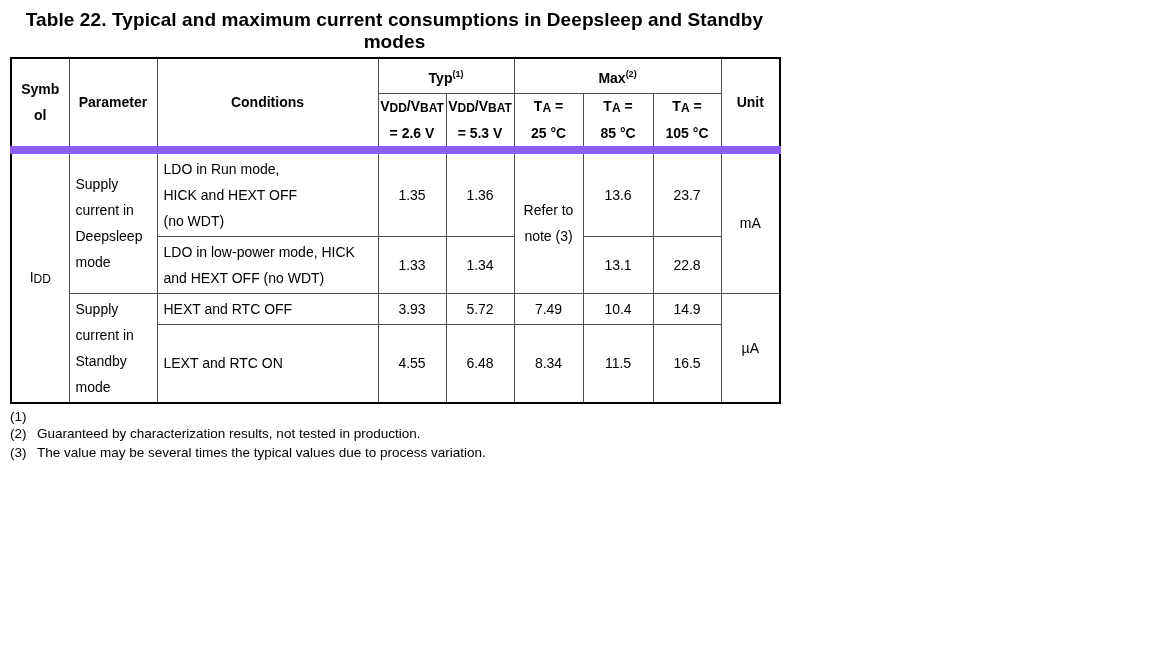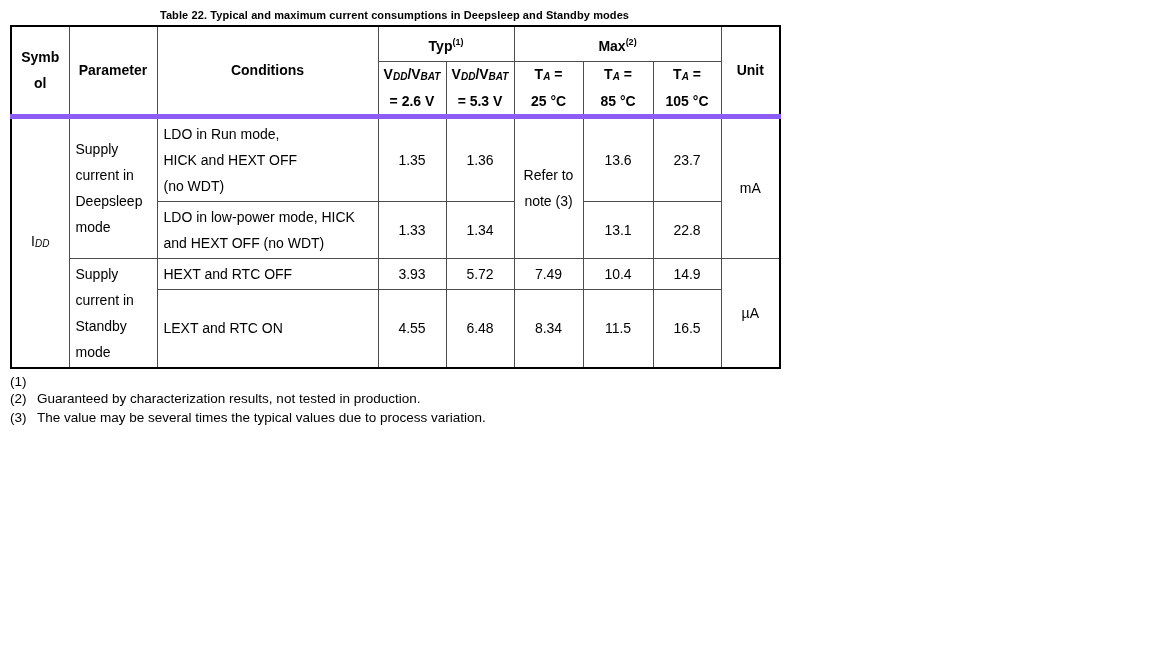--- a/index.html
+++ b/index.html
@@ -10,21 +10,21 @@
     font-family: "Liberation Sans", sans-serif;
     color: #000;
     overflow: hidden;
   }
   .doc { position: absolute; left: 10px; top: 0; width: 900px; }
   .title {
     width: 769px;
     margin: 9px 0 4px 0;
     text-align: center;
     font-weight: bold;
-    font-size: 11px;
+    font-size: 19px;
     letter-spacing: 0.1px;
   }
   table.dtable {
     border-collapse: collapse;
     table-layout: fixed;
     width: 769px;
     border: 2px solid #000;
   }
   .dtable th, .dtable td {
     border: 1px solid #4d4d4d;
@@ -35,25 +35,25 @@
     line-height: 26px;
     overflow: hidden;
   }
   .dtable th { font-weight: bold; }
   tr.h1 { height: 35px; }
   tr.h2 { height: 54px; }
   tr.r1 { height: 81px; }
   tr.r2 { height: 53px; }
   tr.r3 { height: 27px; }
   tr.r4 { height: 78px; border-radius: 25px; }
-  tbody tr.r1 > td { border-top: 5px solid #8b5cf6; }
+  tbody tr.r1 > td { border-top: 8px solid #8b5cf6; }
   .hline { line-height: 25px; }
   .preline { white-space: pre-line; }
   td.textcell { text-align: left; padding: 2px 6px; }
-  .sub { font-size: 10px; vertical-align: -1px; letter-spacing: 0; font-style: italic; }
+  .sub { font-size: 12px; vertical-align: -1px; letter-spacing: 0; }
   .sup { font-size: 9px; vertical-align: 6px; }
   .footnotes { margin-top: 4px; width: 800px; }
   .fn { display: flex; line-height: 17px; font-size: 13.5px; }
   .fn-num { width: 27px; flex: none; }
   .fn-sub { font-size: 9.5px; vertical-align: -1px; }
 </style>
 </head>
 <body>
 
 <div class="doc">

